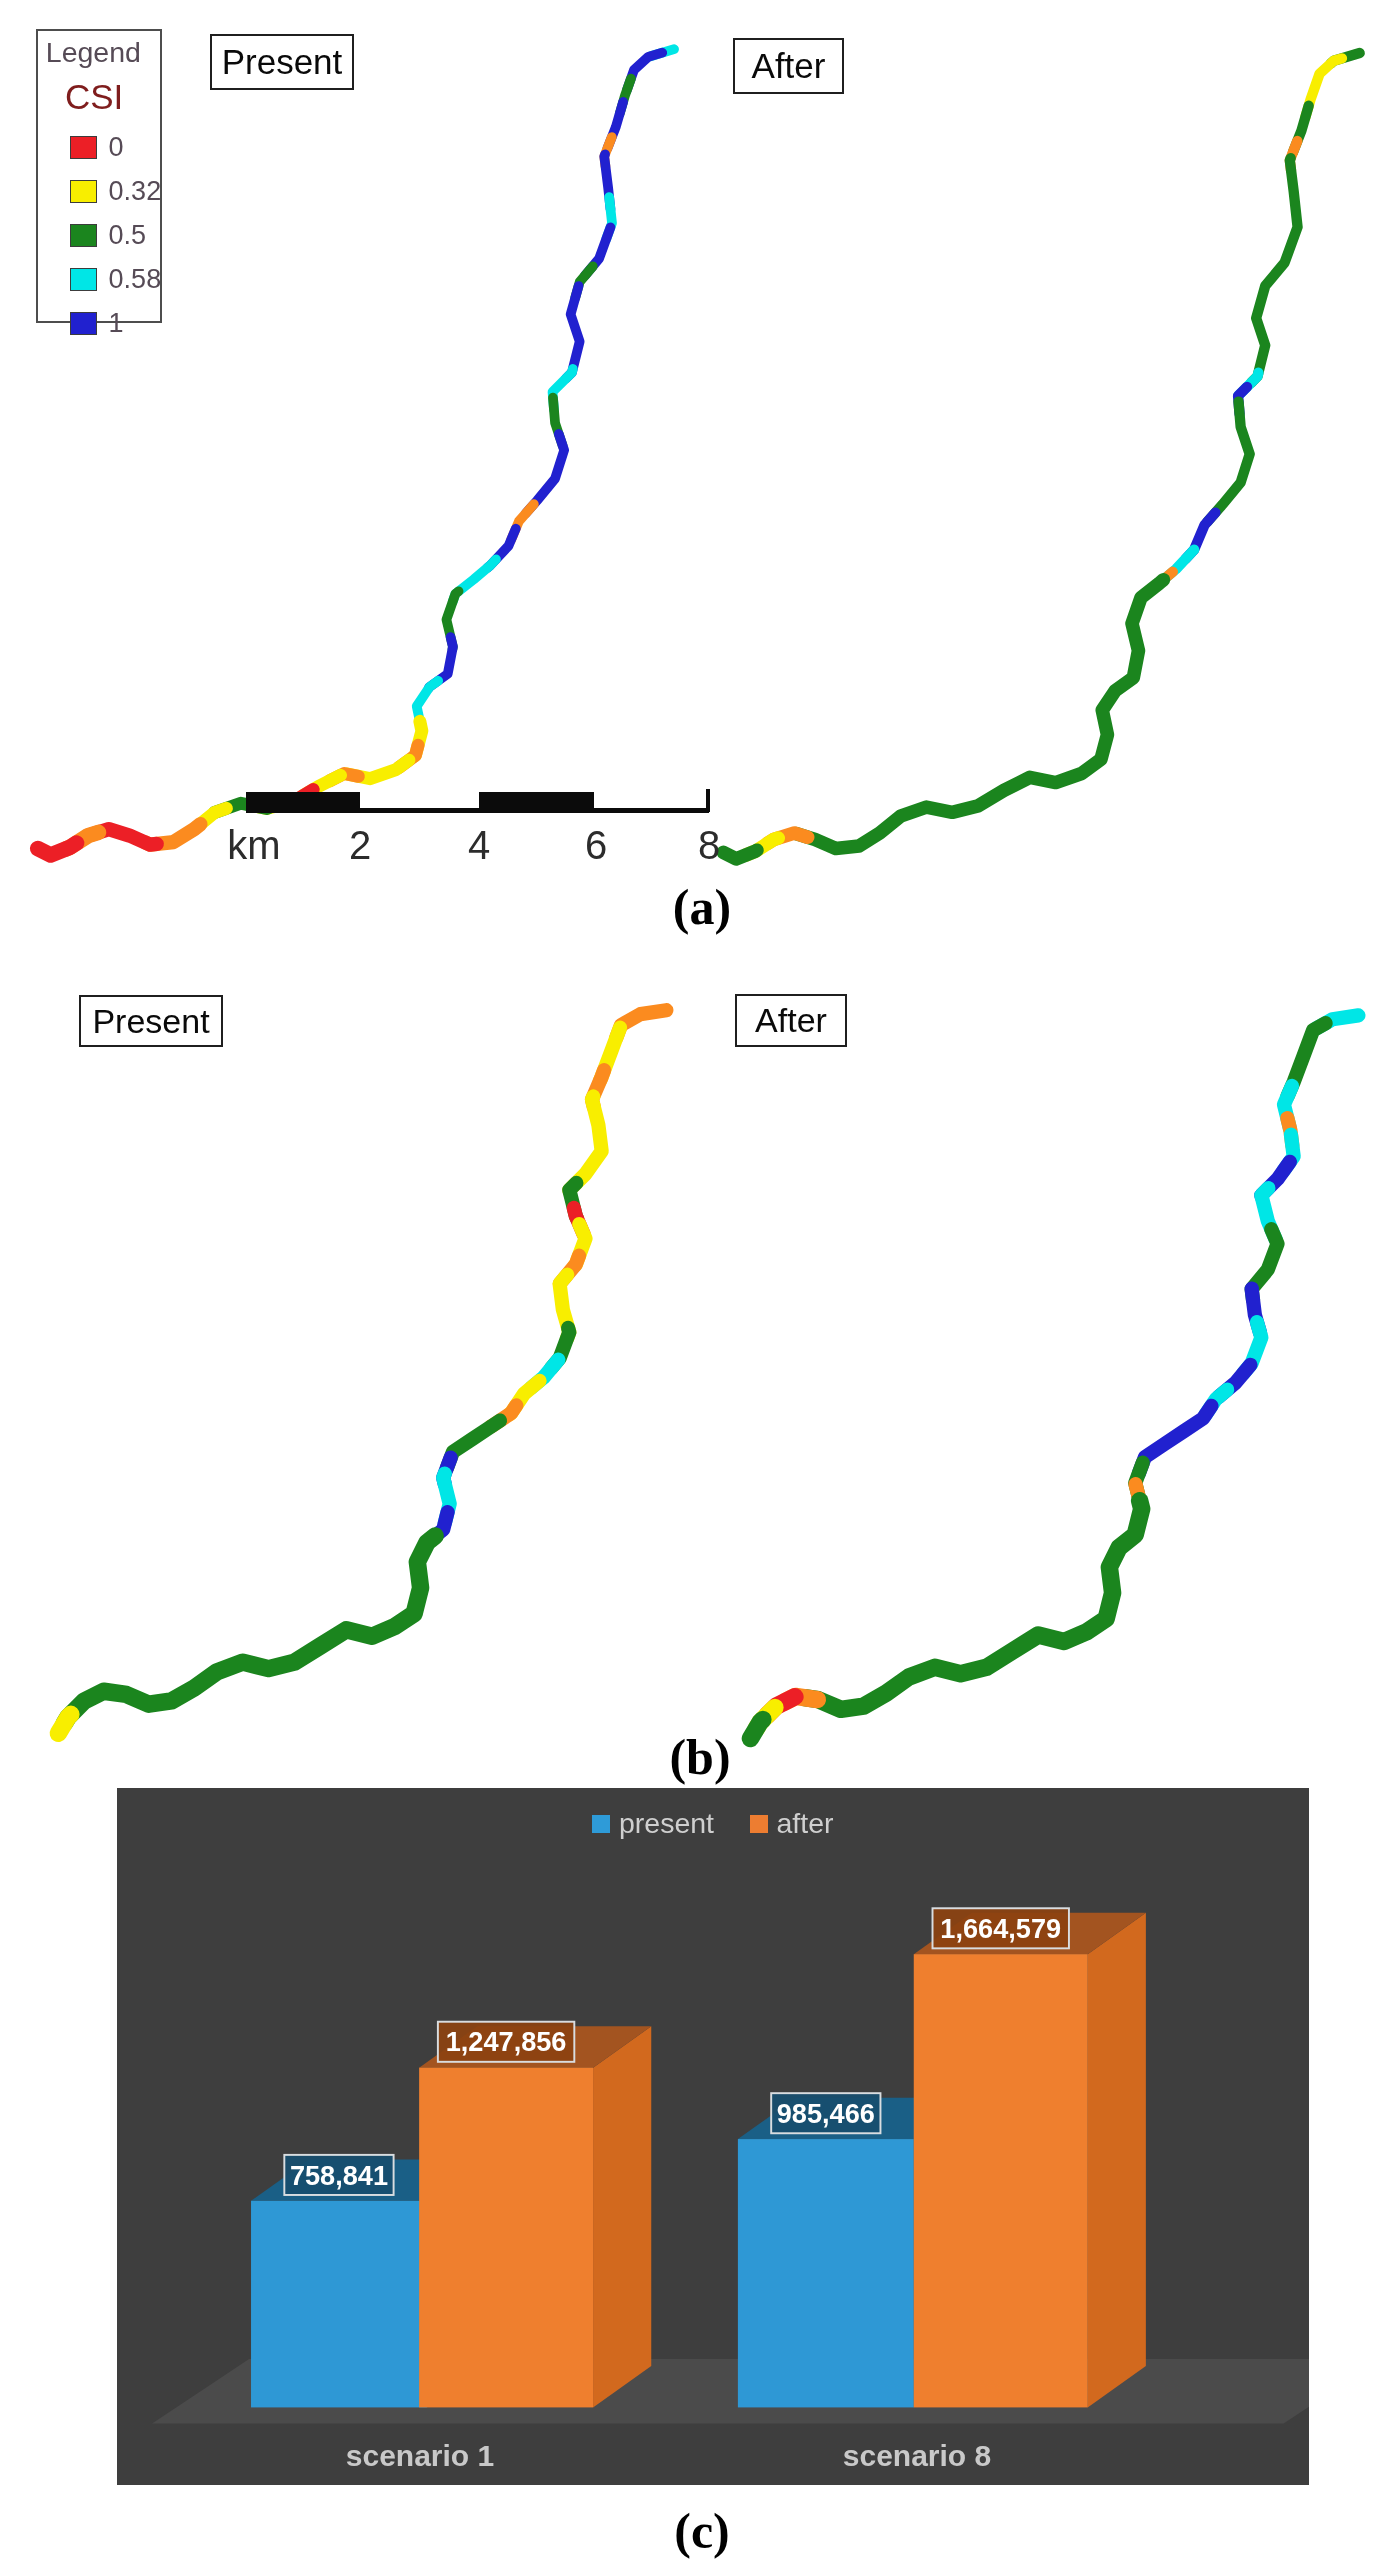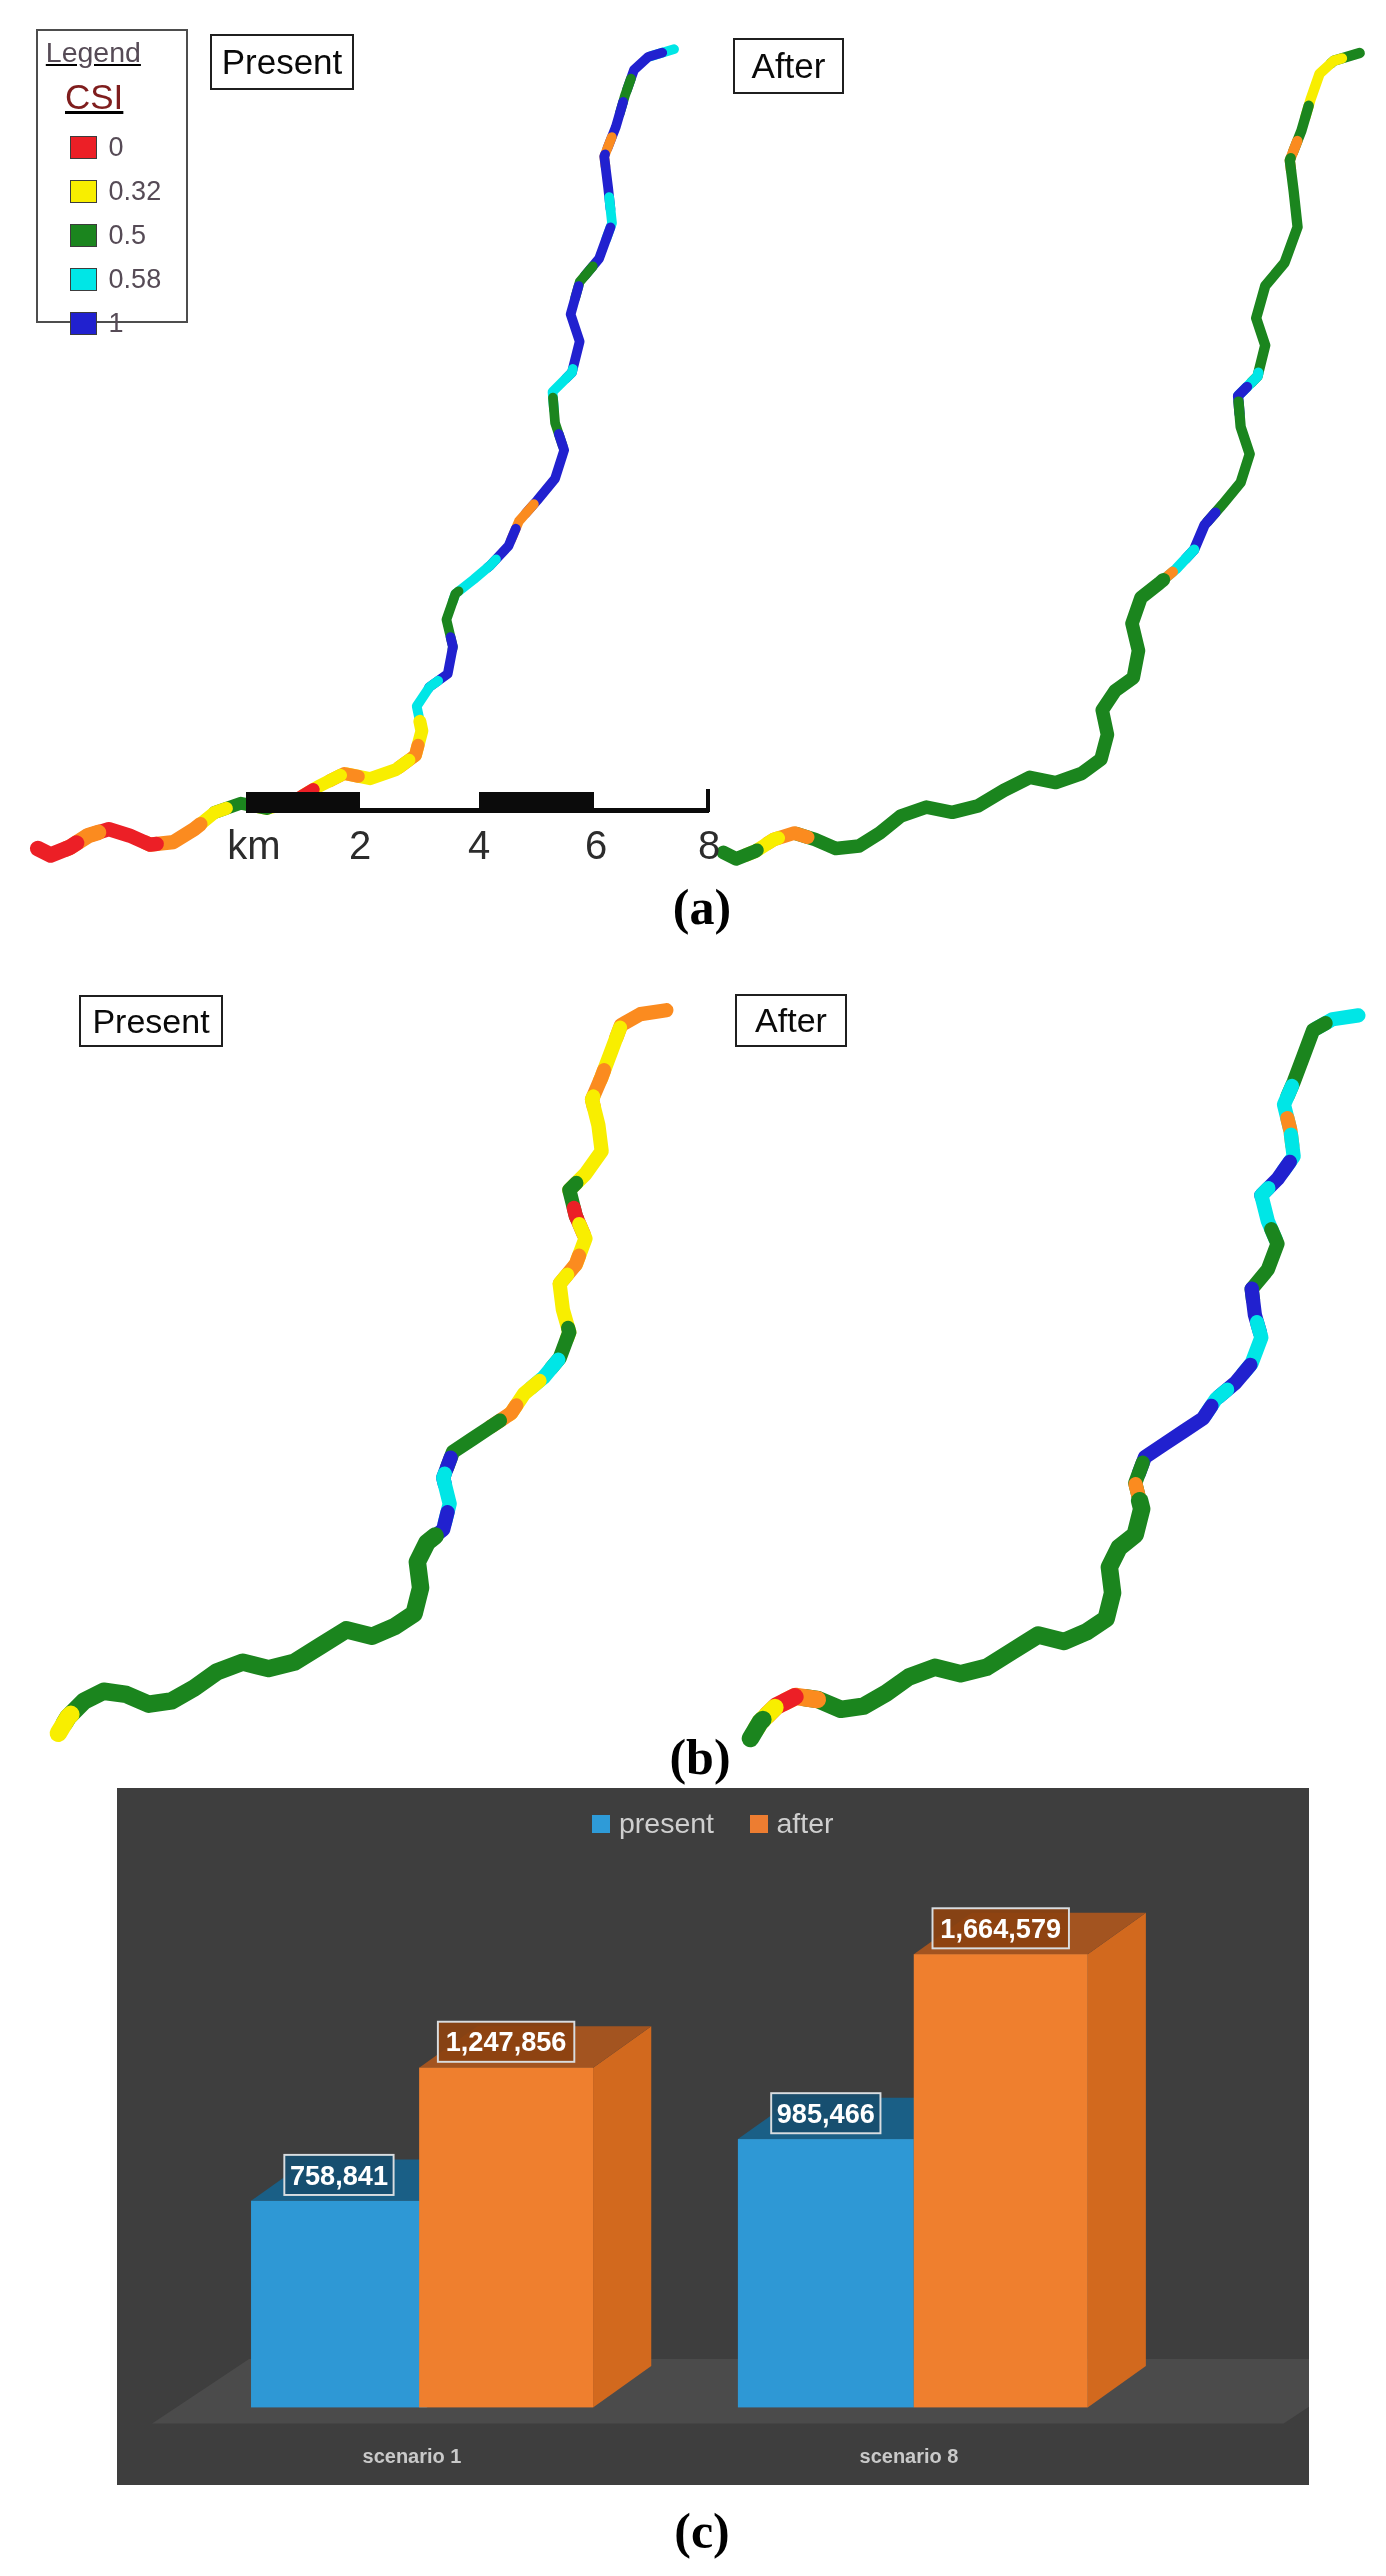--- a/index.html
+++ b/index.html
@@ -1,21 +1,21 @@
 <!DOCTYPE html>
 <html style="font-size:10.3px"><head>
 <meta charset="utf-8">
 <style>
   html,body{margin:0;padding:0;background:#ffffff;}
   .page{position:relative;width:1387px;height:2576px;background:#fff;overflow:hidden;
         font-family:"Liberation Sans",sans-serif;}
   .layer{position:absolute;left:0;top:0;}
   
-  .map-legend{position:absolute;left:36px;top:29px;width:152px;height:294px;background:#fff;
-              border:2.6px solid #4d4d4d;box-sizing:border-box;z-index:3;text-decoration:underline;}
+  .map-legend{position:absolute;left:36px;top:29px;width:126px;height:294px;background:#fff;
+              border:2.6px solid #4d4d4d;box-sizing:border-box;z-index:3;}
   .map-legend .lg-title{display:block;margin:5.2px 0 0 7.8px;font-size:28.5px;color:#564b56;}
   .map-legend .lg-sub{display:block;margin:7.8px 0 0 27px;font-size:35px;color:#7f1d1d;}
   .csi-rows{position:absolute;left:0;top:94px;width:100%;}
   .csi-row{display:flex;align-items:center;height:44px;padding-left:32px;}
   .csi-swatch{width:27px;height:23px;border:1.9px solid #3c3c3c;box-sizing:border-box;flex:0 0 auto;}
   .csi-label{margin-left:11.6px;font-size:27px;color:#564b56;}
   
   .panel-box{position:absolute;background:#fff;border:2.6px solid #1f1f1f;box-sizing:border-box;
              display:flex;align-items:center;justify-content:center;font-size:35px;color:#0a0a0a;z-index:3;}
   
@@ -25,21 +25,21 @@
   .sb-rect{position:absolute;background:#0b0b0b;}
   .sb-label{position:absolute;transform:translateX(-50%);font-size:40px;color:#2c2c2c;}
   
   .chart{position:absolute;left:117px;top:1788px;width:1192px;height:697px;background:#3E3E3E;z-index:2;}
   .chart svg{position:absolute;left:0;top:0;}
   .chart-legend{position:absolute;left:0;right:0;top:19.4px;display:flex;justify-content:center;
                 gap:36px;align-items:center;z-index:4;}
   .cl-item{display:flex;align-items:center;gap:9px;}
   .cl-swatch{width:17.5px;height:17.5px;}
   .cl-text{font-size:28.5px;color:#cfcfcf;}
-  .cat-label{position:absolute;transform:translate(-50%,-50%);font-size:20px;font-weight:bold;color:#c9c9c9;z-index:4;}
+  .cat-label{position:absolute;transform:translate(-50%,-50%);font-size:30px;font-weight:bold;color:#c9c9c9;z-index:4;margin-left:8px;}
 </style>
 </head>
 <body>
 
 <div class="page">
 
   <svg id="rivers" class="layer" width="1387" height="2576" viewBox="0 0 2144 3983">
       <g>
         <path d="M1042.0 76.0 L 1005.5 87.0" fill="none" stroke="#00E6E6" stroke-width="15" stroke-linecap="round" stroke-linejoin="round"></path>
         <path d="M1023.7 81.5 L 1002.0 88.0 L 980.0 108.0 L 969.0 139.5" fill="none" stroke="#2121CF" stroke-width="15" stroke-linecap="round" stroke-linejoin="round"></path>

